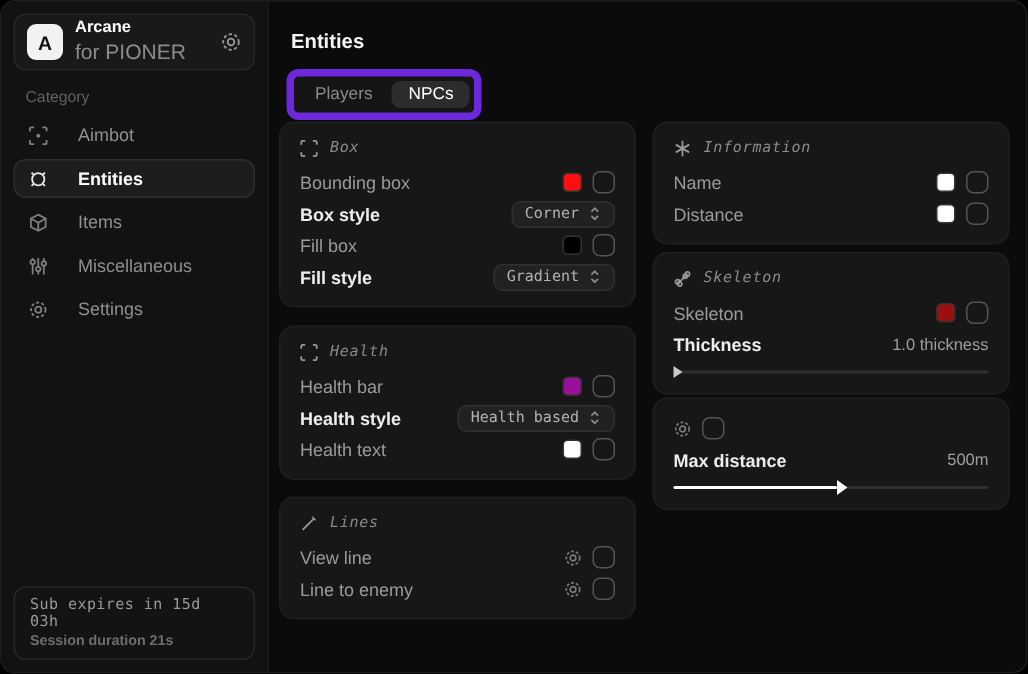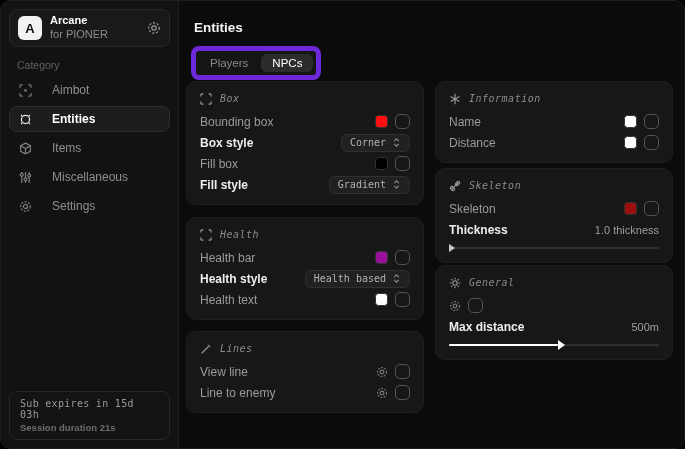--- a/index.html
+++ b/index.html
@@ -6,21 +6,21 @@
   body{font-family:"Liberation Sans",sans-serif;-webkit-font-smoothing:antialiased;}
   .window{position:relative;width:683px;height:447px;background:#0b0b0b;border:1px solid #1e1e1e;
     border-radius:10px;overflow:hidden;}
   
   .sidebar{position:absolute;left:0;top:0;bottom:0;width:178px;background:#121212;border-right:1px solid #1d1d1d;box-sizing:border-box;}
   .side-header{margin:8px;height:38px;display:flex;align-items:center;gap:8px;background:#191919;
     border:1px solid #272727;border-radius:8px;padding:0 8px;box-sizing:border-box;}
   .logo{width:24px;height:24px;border-radius:6px;background:#f2f2f2;color:#111;font-weight:bold;
     font-size:13px;display:flex;align-items:center;justify-content:center;}
   .app-name{font-size:11px;font-weight:bold;color:#fff;line-height:1.25;}
-  .app-sub{font-size:11px;color:#8c8c8c;line-height:1.25;}
+  .app-sub{font-size:14px;color:#8c8c8c;line-height:1.25;}
   .side-gear{margin-left:auto;color:#9a9a9a;display:flex;cursor:pointer;}
   .cat-label{margin:12px 0 6px 16px;font-size:10.5px;color:#606060;}
   .nav{padding:0 8px;}
   .nav-item{height:26px;display:flex;align-items:center;gap:20px;padding:0 9px;margin-bottom:3px;
     color:#8f8f8f;font-size:12px;border:1px solid transparent;border-radius:8px;cursor:pointer;box-sizing:border-box;}
   .nav-item .ic{display:flex;color:#7f7f7f;}
   .nav-item.sel{background:#1d1d1d;border-color:#2e2e2e;color:#fff;font-weight:bold;}
   .nav-item.sel .ic{color:#e8e8e8;}
   .side-footer{position:absolute;left:8px;right:8px;bottom:8px;border:1px solid #272727;border-radius:8px;
     padding:6px 10px;box-sizing:border-box;background:#131313;}
@@ -312,29 +312,20 @@
       <span class="val">1.0 thickness</span>
     </div>
     <div class="slider">
       <span class="track"></span>
       <span class="fill" style="width: 0%;"></span>
       <span class="tri-left"></span>
     </div>
   </div>
 
   <div class="card" style="left:434px;top:264px;">
-    <div class="card-head">
-      <span class="ic">
-        <svg width="12" height="12" viewBox="0 0 14 14" fill="none" stroke="currentColor" stroke-width="1.3">
-          <circle cx="7" cy="7" r="2.6"></circle>
-          <path d="M7 .8v2M7 11.2v2M.8 7h2M11.2 7h2M2.6 2.6l1.4 1.4M10 10l1.4 1.4M11.4 2.6 10 4M4 10l-1.4 1.4"></path>
-        </svg>
-      </span>
-      <span class="card-title">General</span>
-    </div>
     <div class="row">
       <span class="ctrls">
         <span class="mini-gear">
           <svg width="12" height="12" viewBox="0 0 14 14" fill="none" stroke="currentColor" stroke-width="1.3">
             <circle cx="7" cy="7" r="5.2" stroke-dasharray="2.2 1.6"></circle>
               <circle cx="7" cy="7" r="2.2"></circle>
           </svg>
         </span>
         <span class="checkbox"></span>
       </span>

